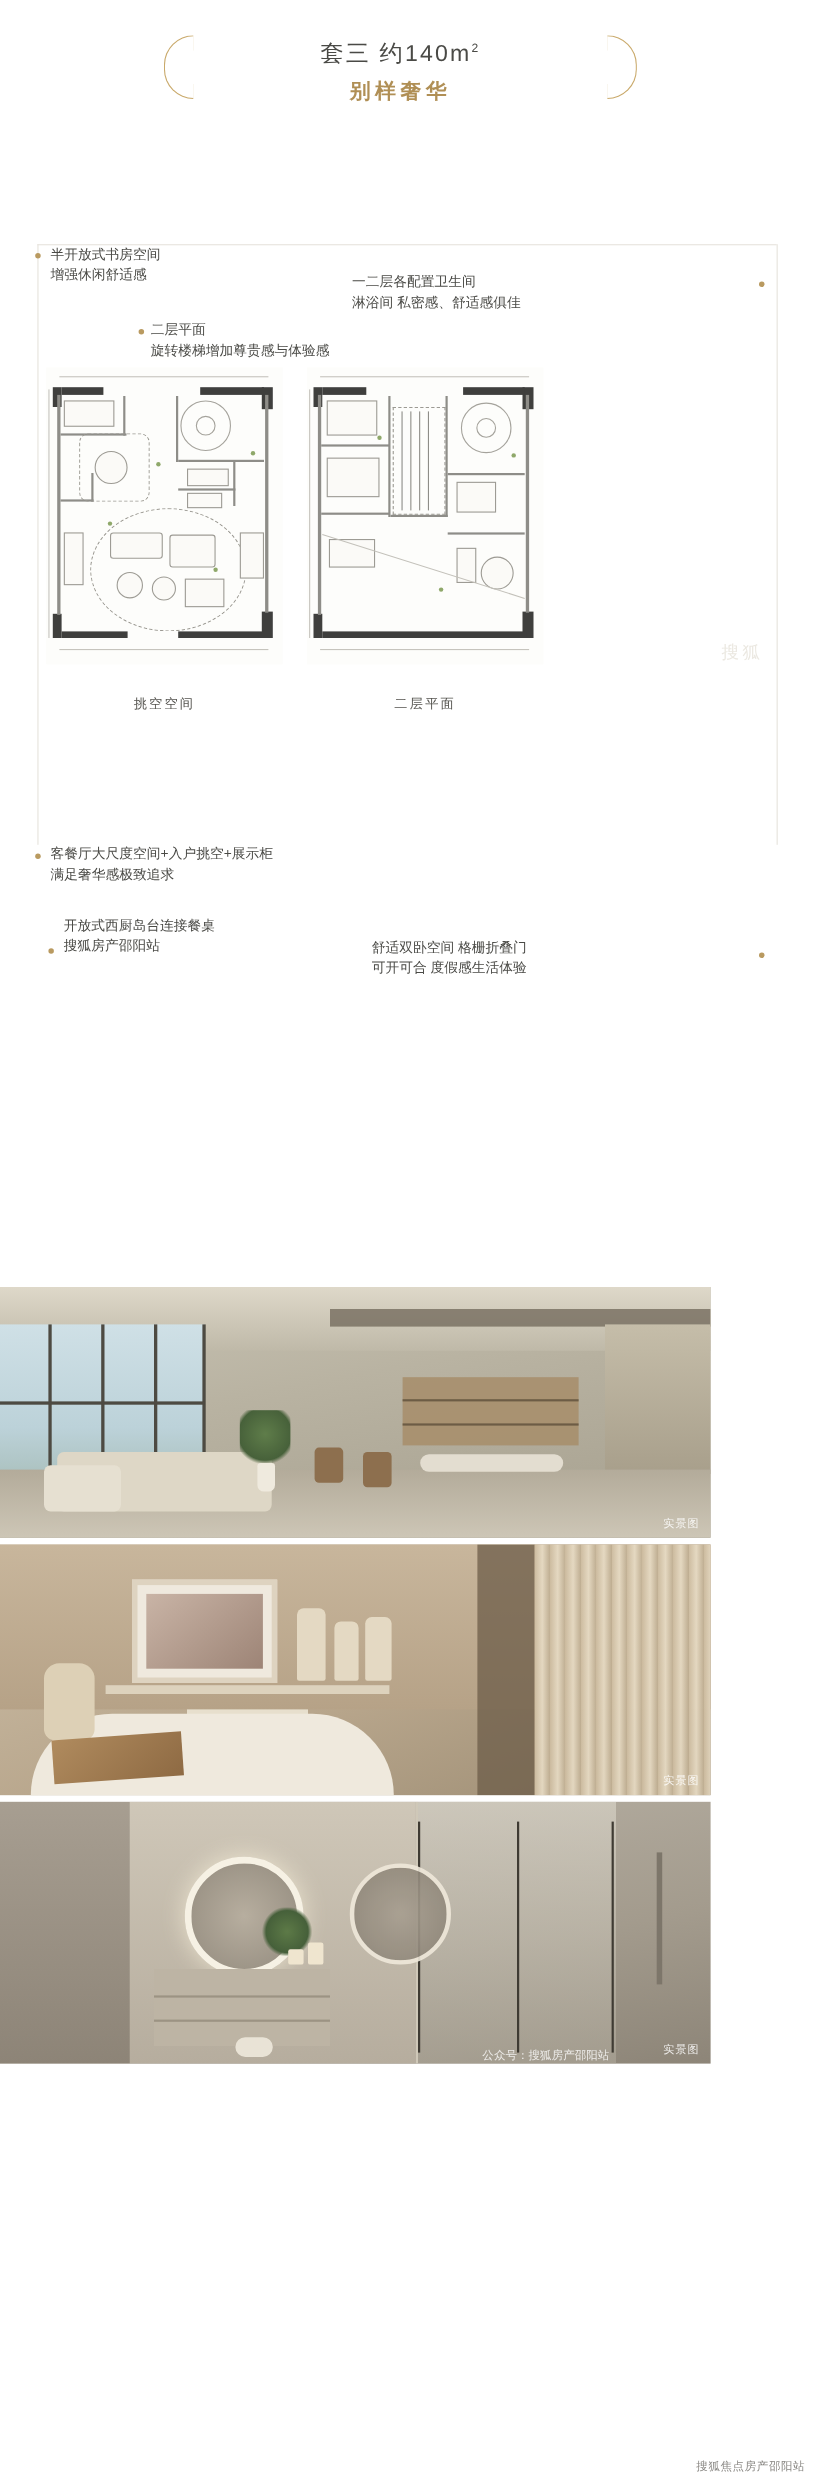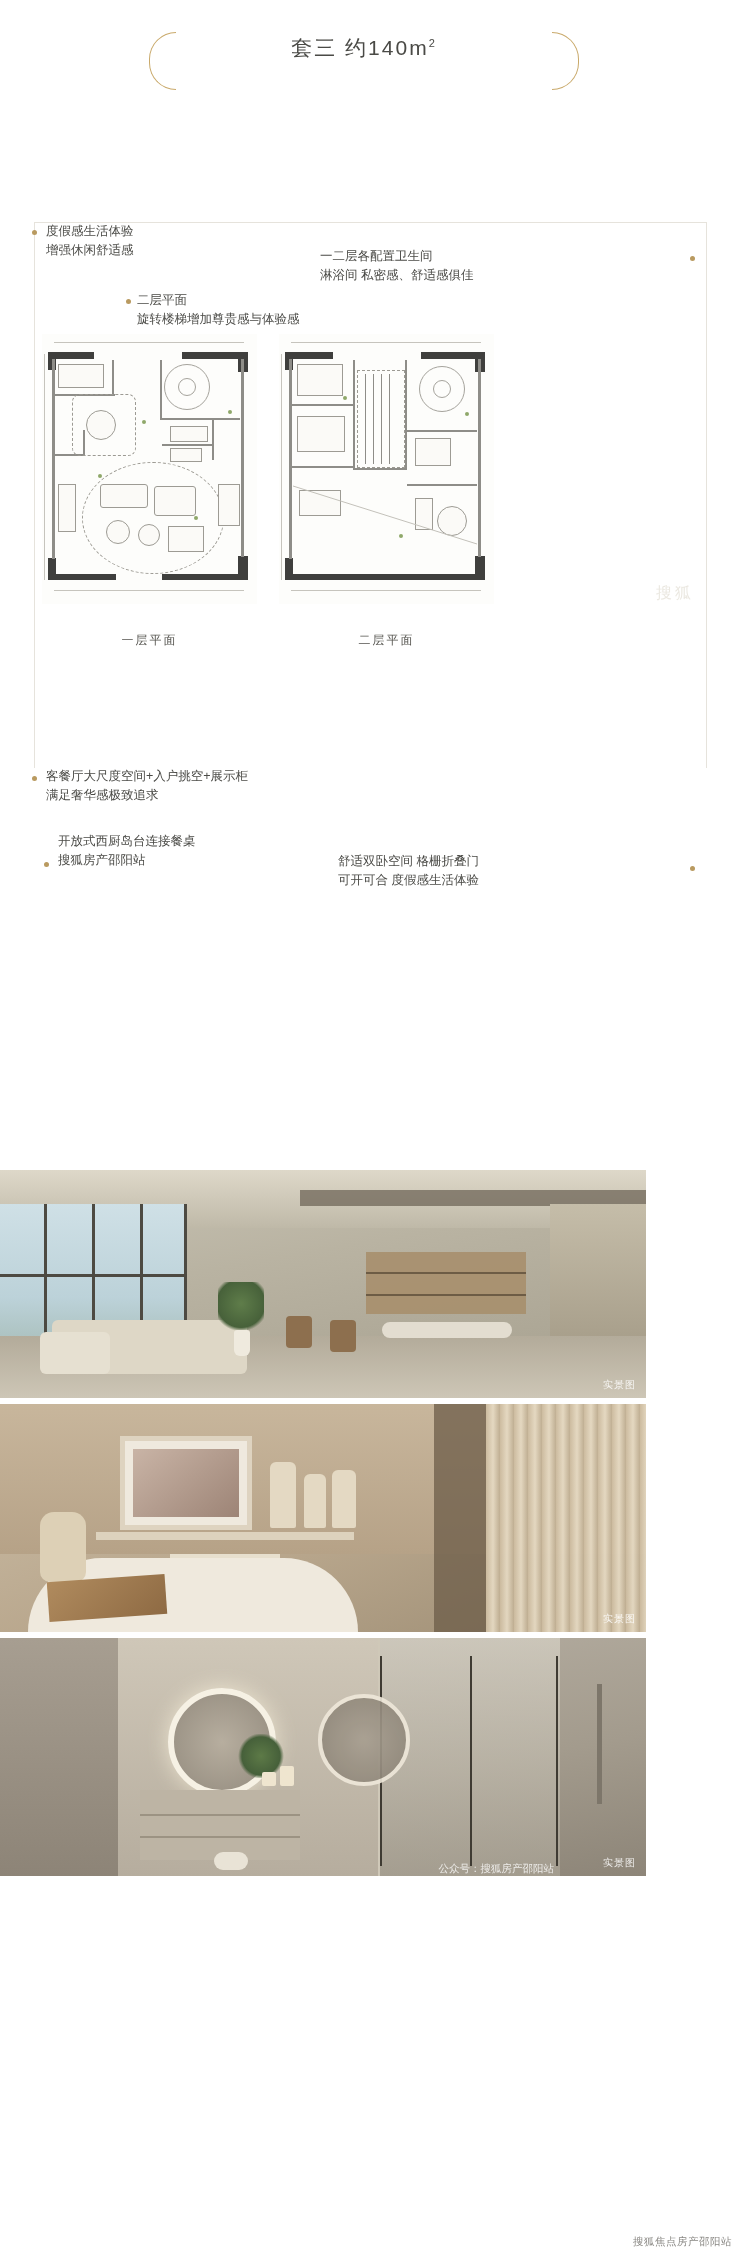--- a/index.html
+++ b/index.html
@@ -396,31 +396,32 @@
 
 <div class="page">
 
   <div class="header">
     <div class="header-frame">
       <div class="corner left"></div>
       <div class="corner right"></div>
       <div class="header-title">
         <span>套三 约</span><span>140m</span><span class="sup">2</span>
       </div>
+      <div class="header-sub">别样奢华</div>
     </div>
   </div>
 
   <div class="plan-section">
 
     <div class="guide-v" style="left:34px; top:106px; height:546px;"></div>
     <div class="guide-v" style="left:706px; top:106px; height:546px;"></div>
     <div class="guide-h" style="left:34px; top:106px; width:672px;"></div>
 
     <div class="dot" style="left:32px; top:114px;"></div>
-    <div class="note" style="left:46px; top:106px;">度假感生活体验
+    <div class="note" style="left:46px; top:106px;">半开放式书房空间
 增强休闲舒适感</div>
 
     <div class="dot" style="left:690px; top:140px;"></div>
     <div class="note" style="left:320px; top:131px;">一二层各配置卫生间
 淋浴间 私密感、舒适感俱佳</div>
 
     <div class="dot" style="left:126px; top:183px;"></div>
     <div class="note" style="left:137px; top:175px;">二层平面
 旋转楼梯增加尊贵感与体验感</div>
 
@@ -517,21 +518,21 @@
 
         <div class="greenpt" style="left:64px; top:62px;"></div>
         <div class="greenpt" style="left:186px; top:78px;"></div>
         <div class="greenpt" style="left:120px; top:200px;"></div>
 
         <div class="dimline" style="left:12px; top:8px; width:190px;"></div>
         <div class="dimline-v" style="left:2px; top:20px; height:226px;"></div>
         <div class="dimline" style="left:12px; top:256px; width:190px;"></div>
       </div>
 
-      <div class="plan-caption left">一层平面</div>
+      <div class="plan-caption left">挑空空间</div>
       <div class="plan-caption right">二层平面</div>
 
       <div class="watermark-plan">搜狐</div>
     </div>
 
     <div class="dot" style="left:32px; top:660px;"></div>
     <div class="note" style="left:46px; top:651px;">客餐厅大尺度空间+入户挑空+展示柜
 满足奢华感极致追求</div>
 
     <div class="dot" style="left:44px; top:746px;"></div>

